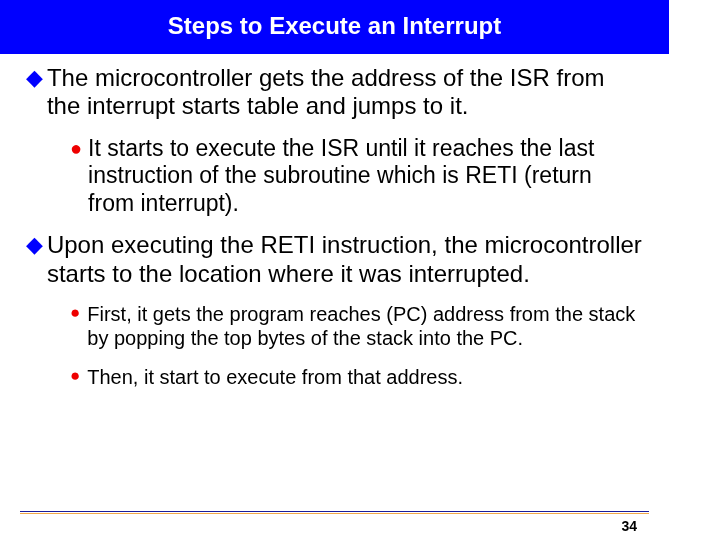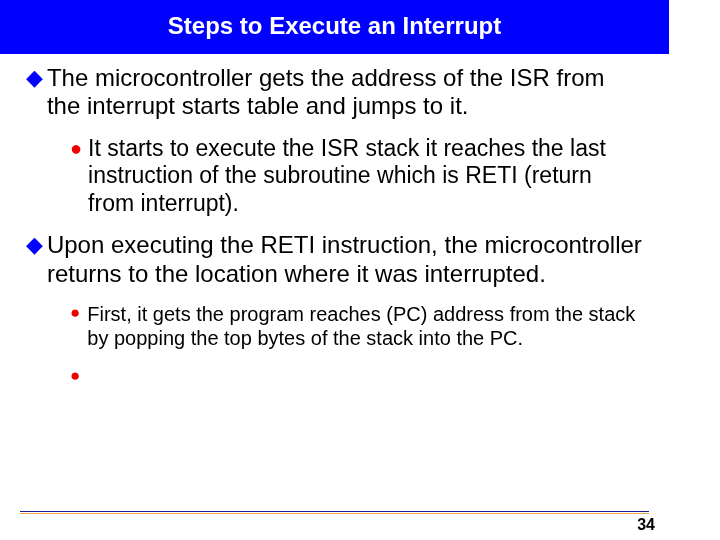--- a/index.html
+++ b/index.html
@@ -81,58 +81,59 @@
   .footer-line2 {
     position: absolute;
     left: 20px;
     right: 20px;
     bottom: 26px;
     height: 0;
     border-top: 1px solid #f2a84a;
   }
   .page-num {
     position: absolute;
-    right: 14px;
+    right: 32px;
     bottom: 6px;
-    font-size: 16px;
+    font-size: 14px;
     font-weight: bold;
     color: #000000;
   }
 </style>
 </head>
 <body>
 
 <div class="slide">
 
   <div class="title-bar">Steps to Execute an Interrupt</div>
 
   <div class="content">
 
     <div class="b1">
       <span class="bul">◆</span>
       <span>The microcontroller gets the address of the ISR from the interrupt starts table and jumps to it.</span>
     </div>
 
     <div class="b2">
       <span class="bul">●</span>
-      <span>It starts to execute the ISR stack it reaches the last instruction of the subroutine  which is RETI (return from interrupt).</span>
+      <span>It starts to execute the ISR until it reaches the last instruction of the subroutine  which is RETI (return from interrupt).</span>
     </div>
 
     <div class="b1">
       <span class="bul">◆</span>
-      <span>Upon executing the RETI instruction, the microcontroller returns to the location where it was interrupted.</span>
+      <span>Upon executing the RETI instruction, the microcontroller starts to the location where it was interrupted.</span>
     </div>
 
     <div class="b3">
       <span class="bul">●</span>
       <span>First, it gets the program reaches (PC) address from the stack by popping the top bytes of the stack into the PC.</span>
     </div>
 
     <div class="b3">
       <span class="bul">●</span>
+      <span>Then, it start to execute from that address.</span>
     </div>
 
   </div>
 
   <div class="footer-line"></div>
   <div class="footer-line2"></div>
   <div class="page-num">34</div>
 
 </div>
 

